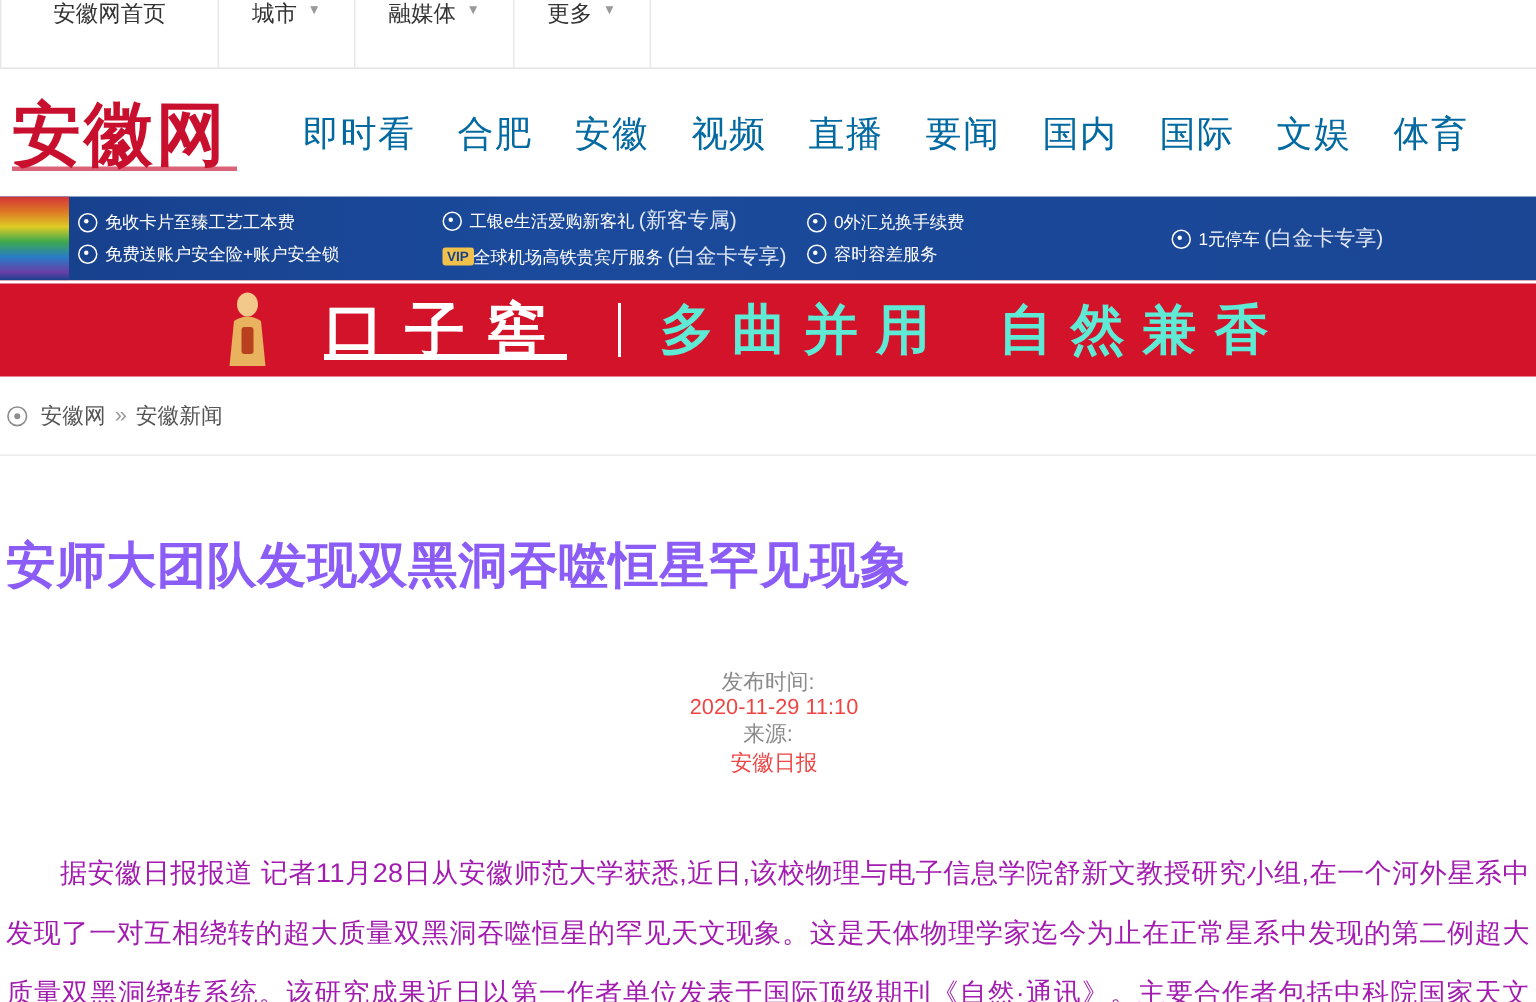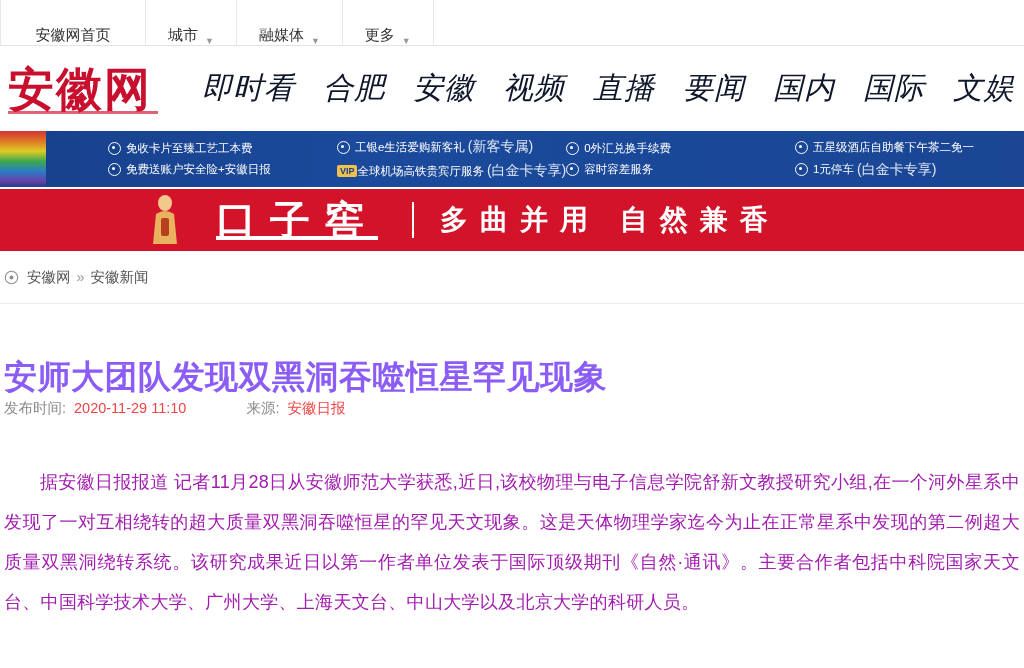--- a/index.html
+++ b/index.html
@@ -18,21 +18,21 @@
   
   .topbar {
     height: 45px;
     display: flex;
     align-items: stretch;
     border-bottom: 1px solid #e3e3e3;
     background: #fff;
   }
   .topbar-item {
     display: flex;
-    align-items: flex-end;
+    align-items: flex-start;
     justify-content: center;
     padding: 0 22px;
     font-size: 15px;
     color: #333;
     border-right: 1px solid #e8e8e8;
     white-space: nowrap;
   }
   .topbar-item.first {
     border-left: 1px solid #e8e8e8;
     min-width: 100px;
@@ -61,26 +61,25 @@
     margin-right: 18px;
   }
   .logo svg { display: block; }
   .nav {
     display: flex;
     align-items: center;
     overflow: hidden;
     flex: 1 1 auto;
   }
   .nav-item {
-    font-size: 30px;
-    color: #0f172a;
+    font-size: 24px;
+    color: #0369a1;
     padding: 0 14px;
     white-space: nowrap;
     letter-spacing: 1px;
-    font-style: italic;
   }
 
   
   .bank-banner {
     height: 56px;
     background: linear-gradient(90deg, #17408b 0%, #1b4a9c 35%, #1a4694 100%);
     position: relative;
     display: flex;
     align-items: center;
     overflow: hidden;
@@ -89,21 +88,21 @@
     position: absolute;
     left: 0; top: 0;
     width: 46px;
     height: 56px;
     background: linear-gradient(180deg,#d33 0%, #e87b20 18%, #e8d320 36%, #3fae4a 54%, #2a7fc9 72%, #6d3fa8 90%, #17408b 100%);
     opacity: .95;
   }
   .bank-cols {
     display: flex;
     width: 100%;
-    padding-left: 108px;
+    padding-left: 52px;
     box-sizing: border-box;
     color: #fff;
     justify-content: flex-end;
   }
   .bank-col {
     flex: 1 1 0;
     display: flex;
     flex-direction: column;
     justify-content: center;
     gap: 6px;
@@ -172,23 +171,23 @@
     white-space: nowrap;
     text-decoration: underline;
   }
   .liquor-sep {
     width: 2px;
     height: 36px;
     background: #fff;
     margin: 0 26px 0 34px;
   }
   .liquor-slogan {
-    color: #ffffff;
-    font-family: Liberation Sans, sans-serif;
-    font-size: 28px;
+    color: #5eead4;
+    font-family: Liberation Mono, monospace;
+    font-size: 36px;
     font-weight: bold;
     letter-spacing: 12px;
     white-space: nowrap;
   }
 
   
   .breadcrumb {
     height: 52px;
     display: flex;
     align-items: center;
@@ -212,22 +211,24 @@
     font-size: 33px;
     font-weight: bold;
     color: #8b5cf6;
     margin: 52px 0 0 0;
     letter-spacing: 0.5px;
     line-height: 1.3;
   }
   .meta {
     display: flex;
     align-items: center;
+    margin-top: 46px;
     font-size: 14.5px;
     color: #777;
+    flex-direction: column;
   }
   .meta-label { color: #8a8a8a; }
   .meta-value { color: #ef4444; margin-left: 8px; }
   .meta-gap { width: 60px; }
   .body-text {
     margin-top: 44px;
     font-size: 18px;
     line-height: 40px;
     color: #a21caf;
     text-align: justify;
@@ -283,21 +284,21 @@
   <div class="rainbow"></div>
   <div class="bank-cols">
 
     <div class="bank-col">
       <div class="bank-line">
         <span class="dot-ic"></span>
         <span>免收卡片至臻工艺工本费</span>
       </div>
       <div class="bank-line">
         <span class="dot-ic"></span>
-        <span>免费送账户安全险+安徽日报</span>
+        <span>免费送账户安全险+账户安全锁</span>
       </div>
     </div>
 
     <div class="bank-col">
       <div class="bank-line">
         <span class="dot-ic"></span>
         <span>工银e生活爱购新客礼</span>
         <span class="sub-note">(新客专属)</span>
       </div>
       <div class="bank-line">
@@ -312,24 +313,20 @@
         <span class="dot-ic"></span>
         <span>0外汇兑换手续费</span>
       </div>
       <div class="bank-line">
         <span class="dot-ic"></span>
         <span>容时容差服务</span>
       </div>
     </div>
 
     <div class="bank-col">
-      <div class="bank-line">
-        <span class="dot-ic"></span>
-        <span>五星级酒店自助餐下午茶二免一</span>
-      </div>
       <div class="bank-line">
         <span class="dot-ic"></span>
         <span>1元停车</span>
         <span class="sub-note">(白金卡专享)</span>
       </div>
     </div>
 
   </div>
 </div>
 

